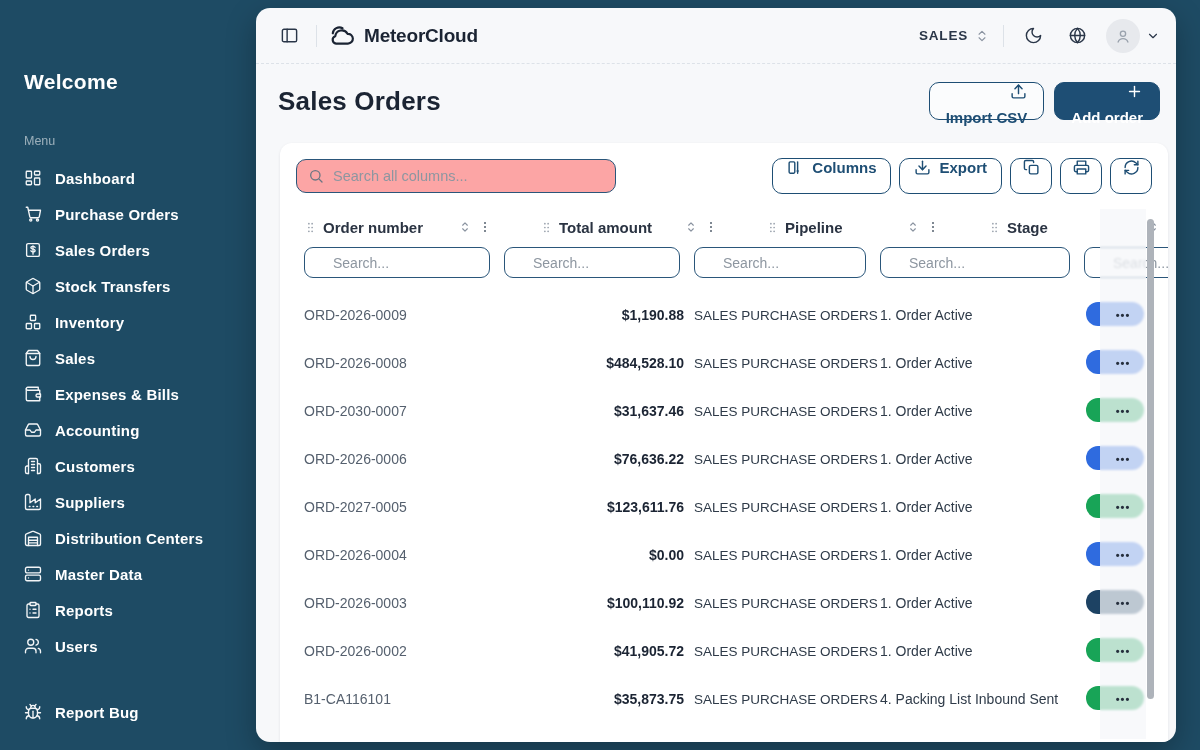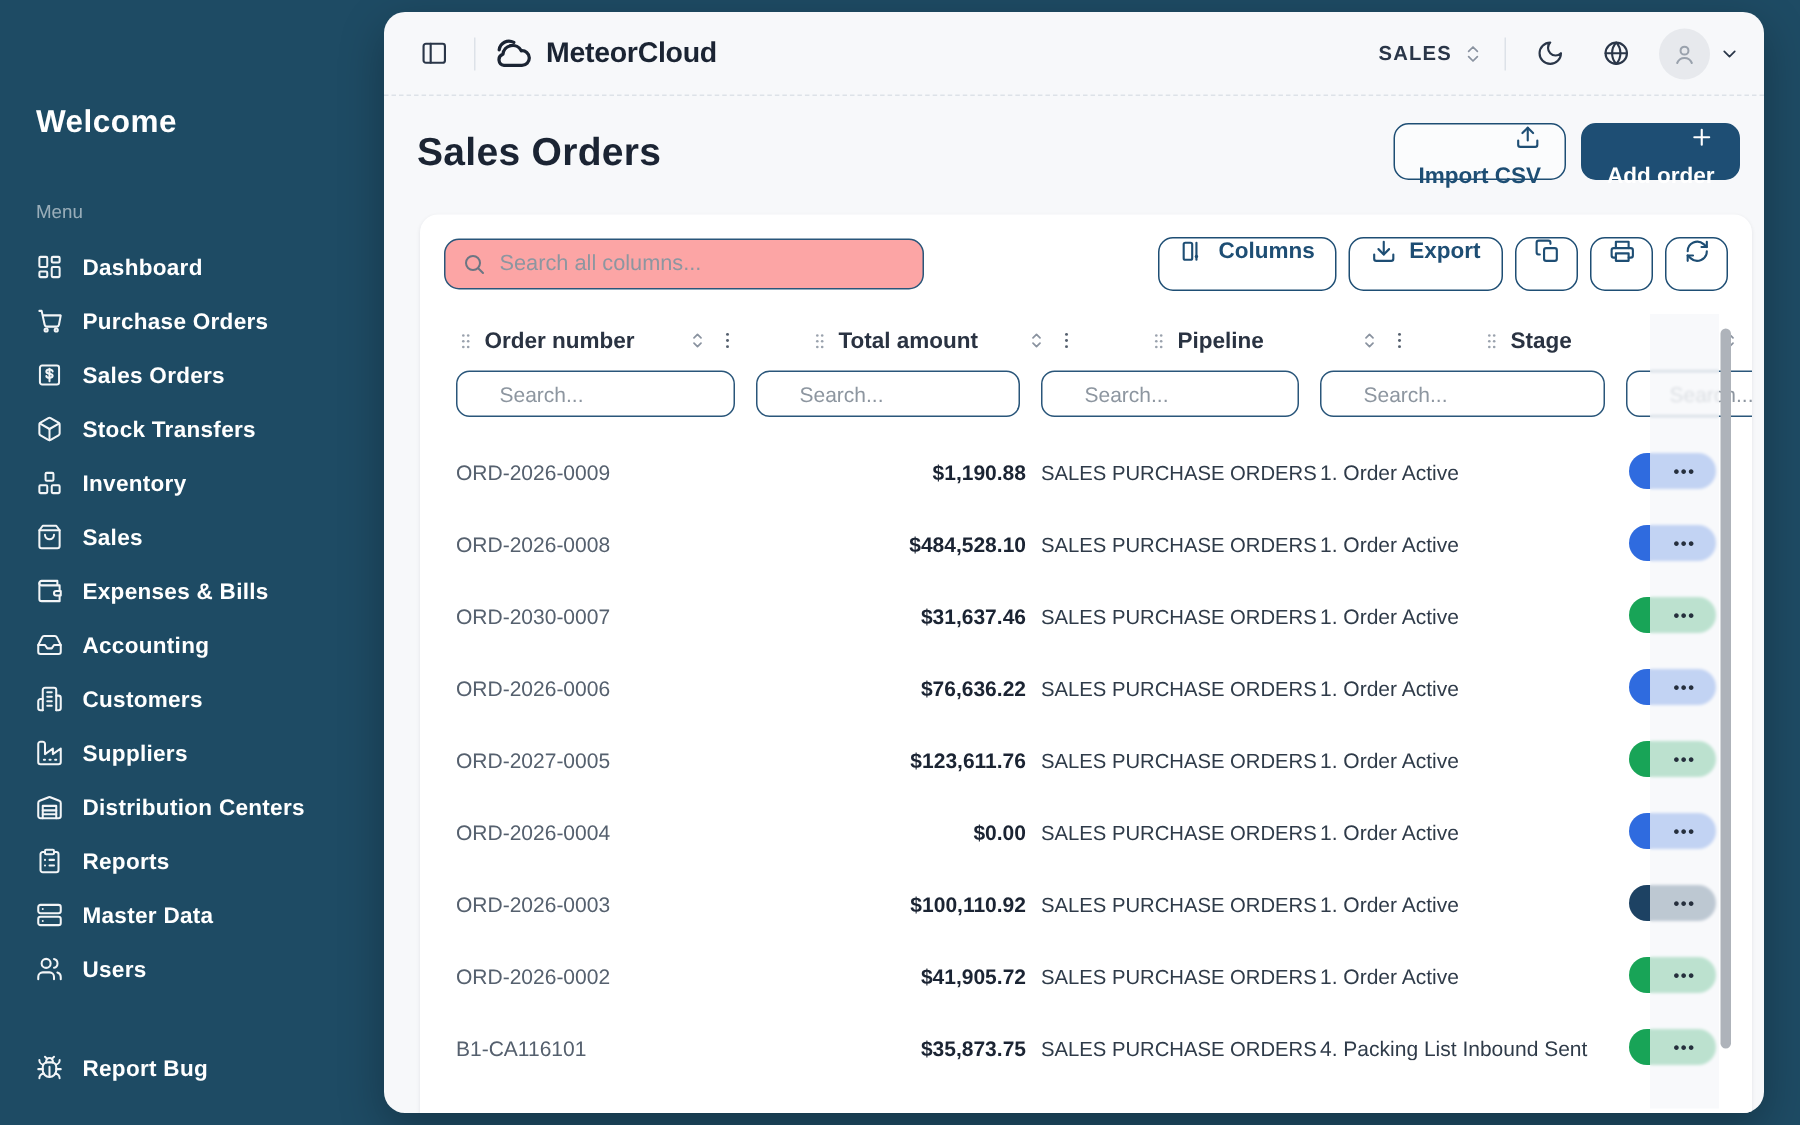--- a/index.html
+++ b/index.html
@@ -240,40 +240,40 @@
             <path d="M6 22V11h12v11"></path>
             <path d="M6 15h12"></path>
             <path d="M6 18.5h12"></path>
           </svg>
         </span>
         <span class="sb-label">Distribution Centers</span>
       </div>
       <div class="sb-item">
         <span class="sb-icon">
           <svg viewBox="0 0 24 24">
+            <rect x="2" y="3" width="20" height="7.5" rx="2"></rect>
+            <rect x="2" y="13.5" width="20" height="7.5" rx="2"></rect>
+            <path d="M6 6.75h.01"></path>
+            <path d="M6 17.25h.01"></path>
+          </svg>
+        </span>
+        <span class="sb-label">Master Data</span>
+      </div>
+      <div class="sb-item">
+        <span class="sb-icon">
+          <svg viewBox="0 0 24 24">
             <rect x="8" y="2" width="8" height="4" rx="1"></rect>
             <path d="M16 4h2a2 2 0 0 1 2 2v14a2 2 0 0 1-2 2H6a2 2 0 0 1-2-2V6a2 2 0 0 1 2-2h2"></path>
             <path d="M12 11h4"></path>
             <path d="M12 16h4"></path>
             <path d="M8 11h.01"></path>
             <path d="M8 16h.01"></path>
           </svg>
         </span>
         <span class="sb-label">Reports</span>
-      </div>
-      <div class="sb-item">
-        <span class="sb-icon">
-          <svg viewBox="0 0 24 24">
-            <rect x="2" y="3" width="20" height="7.5" rx="2"></rect>
-            <rect x="2" y="13.5" width="20" height="7.5" rx="2"></rect>
-            <path d="M6 6.75h.01"></path>
-            <path d="M6 17.25h.01"></path>
-          </svg>
-        </span>
-        <span class="sb-label">Master Data</span>
       </div>
       <div class="sb-item">
         <span class="sb-icon">
           <svg viewBox="0 0 24 24">
             <path d="M16 21v-2a4 4 0 0 0-4-4H6a4 4 0 0 0-4 4v2"></path>
             <circle cx="9" cy="7" r="4"></circle>
             <path d="M22 21v-2a4 4 0 0 0-3-3.9"></path>
             <path d="M16 3.1a4 4 0 0 1 0 7.8"></path>
           </svg>
         </span>

